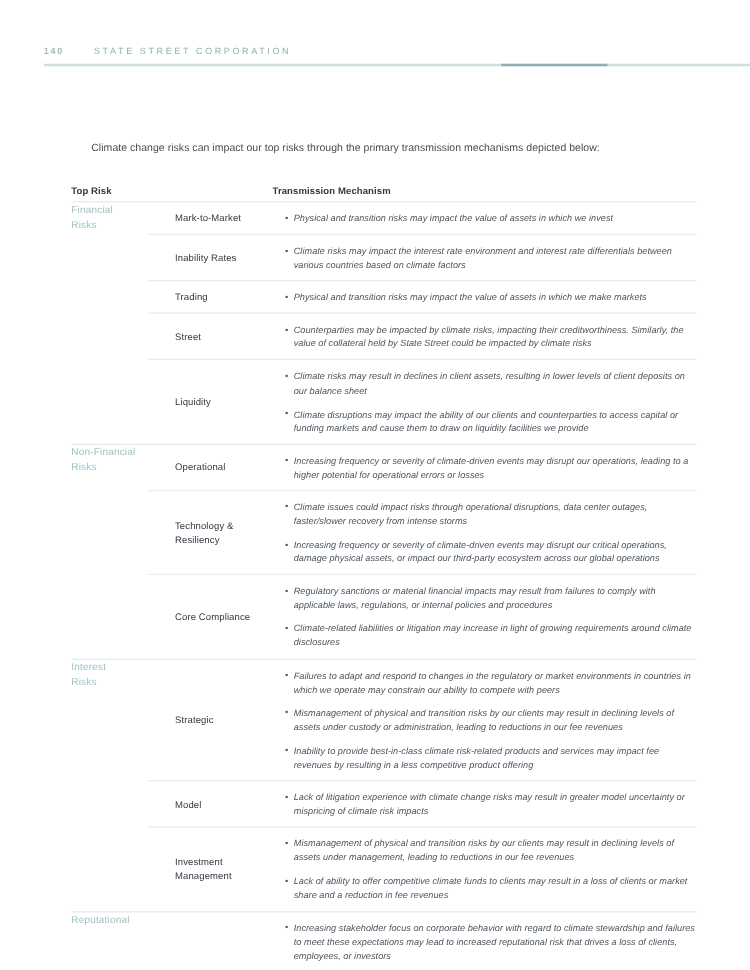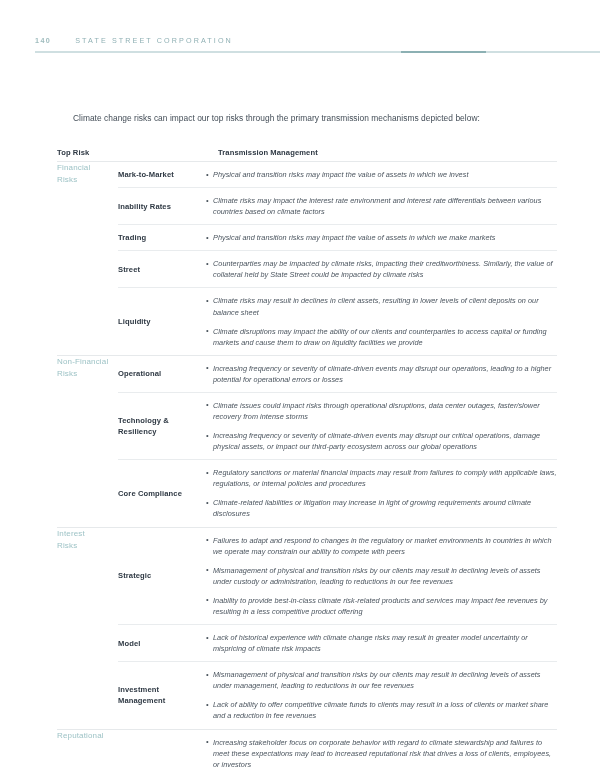--- a/index.html
+++ b/index.html
@@ -132,26 +132,27 @@
 
   .row {
     display: flex;
     align-items: center;
     box-sizing: border-box;
   }
   .row-subname {
     width: 88px;
     flex: 0 0 88px;
     font-size: 7.6px;
-    font-weight: bold;
+    font-weight: normal;
     color: #2f3944;
     line-height: 1.45;
     letter-spacing: 0.1px;
     padding-right: 6px;
     box-sizing: border-box;
+    margin-left: 22px;
   }
   .row-bullets {
     flex: 1 1 auto;
     min-width: 0;
     padding: 7px 0 7px 0;
   }
   .bullet {
     position: relative;
     padding-left: 7px;
     font-size: 7.3px;
@@ -181,21 +182,21 @@
   <div class="header-rule"></div>
   <div class="header-rule-accent"></div>
 </div>
 
 <div class="intro">Climate change risks can impact our top risks through the primary transmission mechanisms depicted below:</div>
 
 <div class="risk-table">
 
   <div class="thead">
     <span class="th th-toprisk">Top Risk</span>
-    <span class="th th-mech">Transmission Management</span>
+    <span class="th th-mech">Transmission Mechanism</span>
   </div>
   <div class="rule-full"></div>
 
   <div class="group">
     <div class="group-label">
       <span>
         <span>Financial</span><br>
         <span>Risks</span>
       </span>
     </div>
@@ -301,21 +302,21 @@
           <div class="bullet">Failures to adapt and respond to changes in the regulatory or market environments in countries in which we operate may constrain our ability to compete with peers</div>
           <div class="bullet">Mismanagement of physical and transition risks by our clients may result in declining levels of assets under custody or administration, leading to reductions in our fee revenues</div>
           <div class="bullet">Inability to provide best-in-class climate risk-related products and services may impact fee revenues by resulting in a less competitive product offering</div>
         </div>
       </div>
       <div class="rule-inner" style="margin-left:0;width:439px;"></div>
 
       <div class="row">
         <div class="row-subname">Model</div>
         <div class="row-bullets">
-          <div class="bullet">Lack of historical experience with climate change risks may result in greater model uncertainty or mispricing of climate risk impacts</div>
+          <div class="bullet">Lack of litigation experience with climate change risks may result in greater model uncertainty or mispricing of climate risk impacts</div>
         </div>
       </div>
       <div class="rule-inner" style="margin-left:0;width:439px;"></div>
 
       <div class="row">
         <div class="row-subname">
           <span>Investment</span><br>
           <span>Management</span>
         </div>
         <div class="row-bullets">

